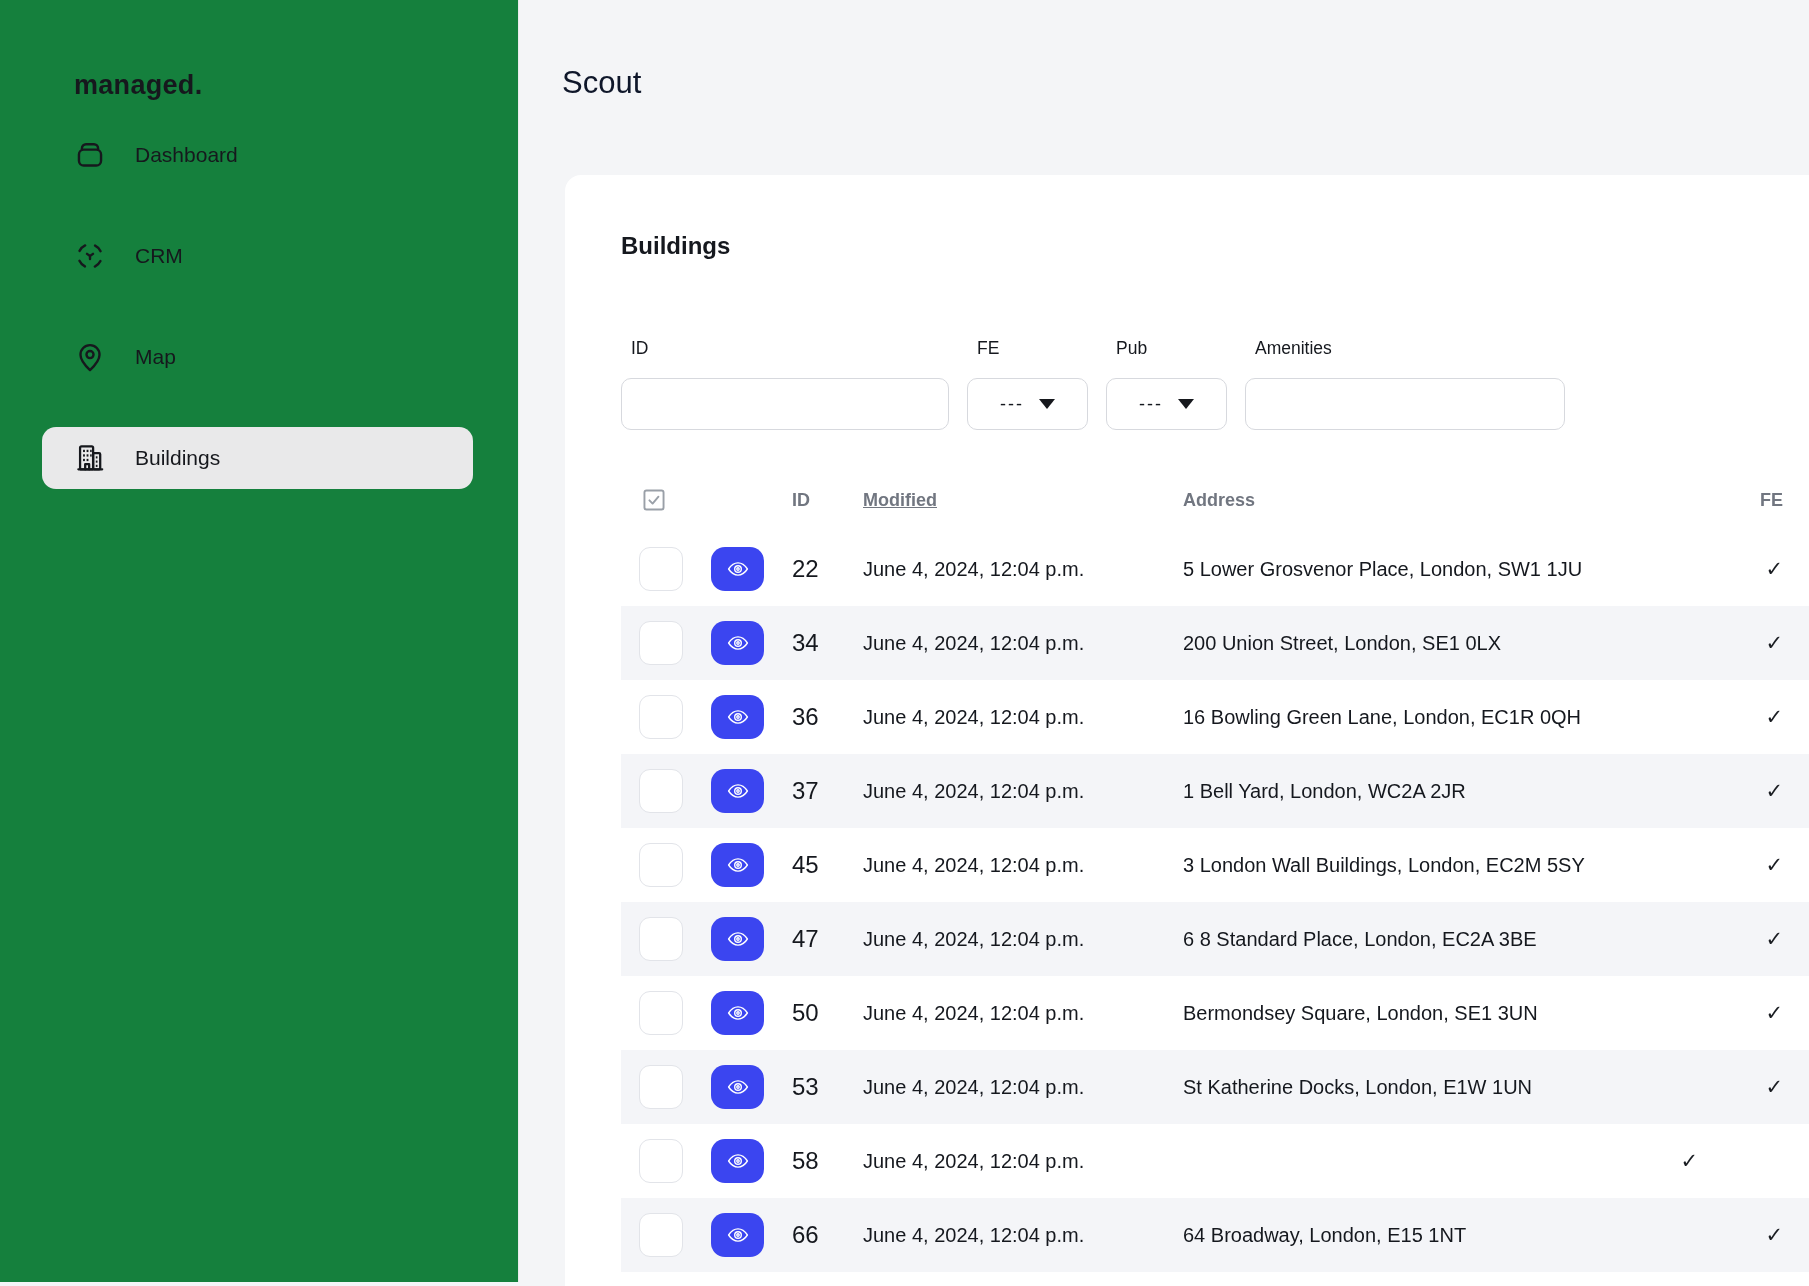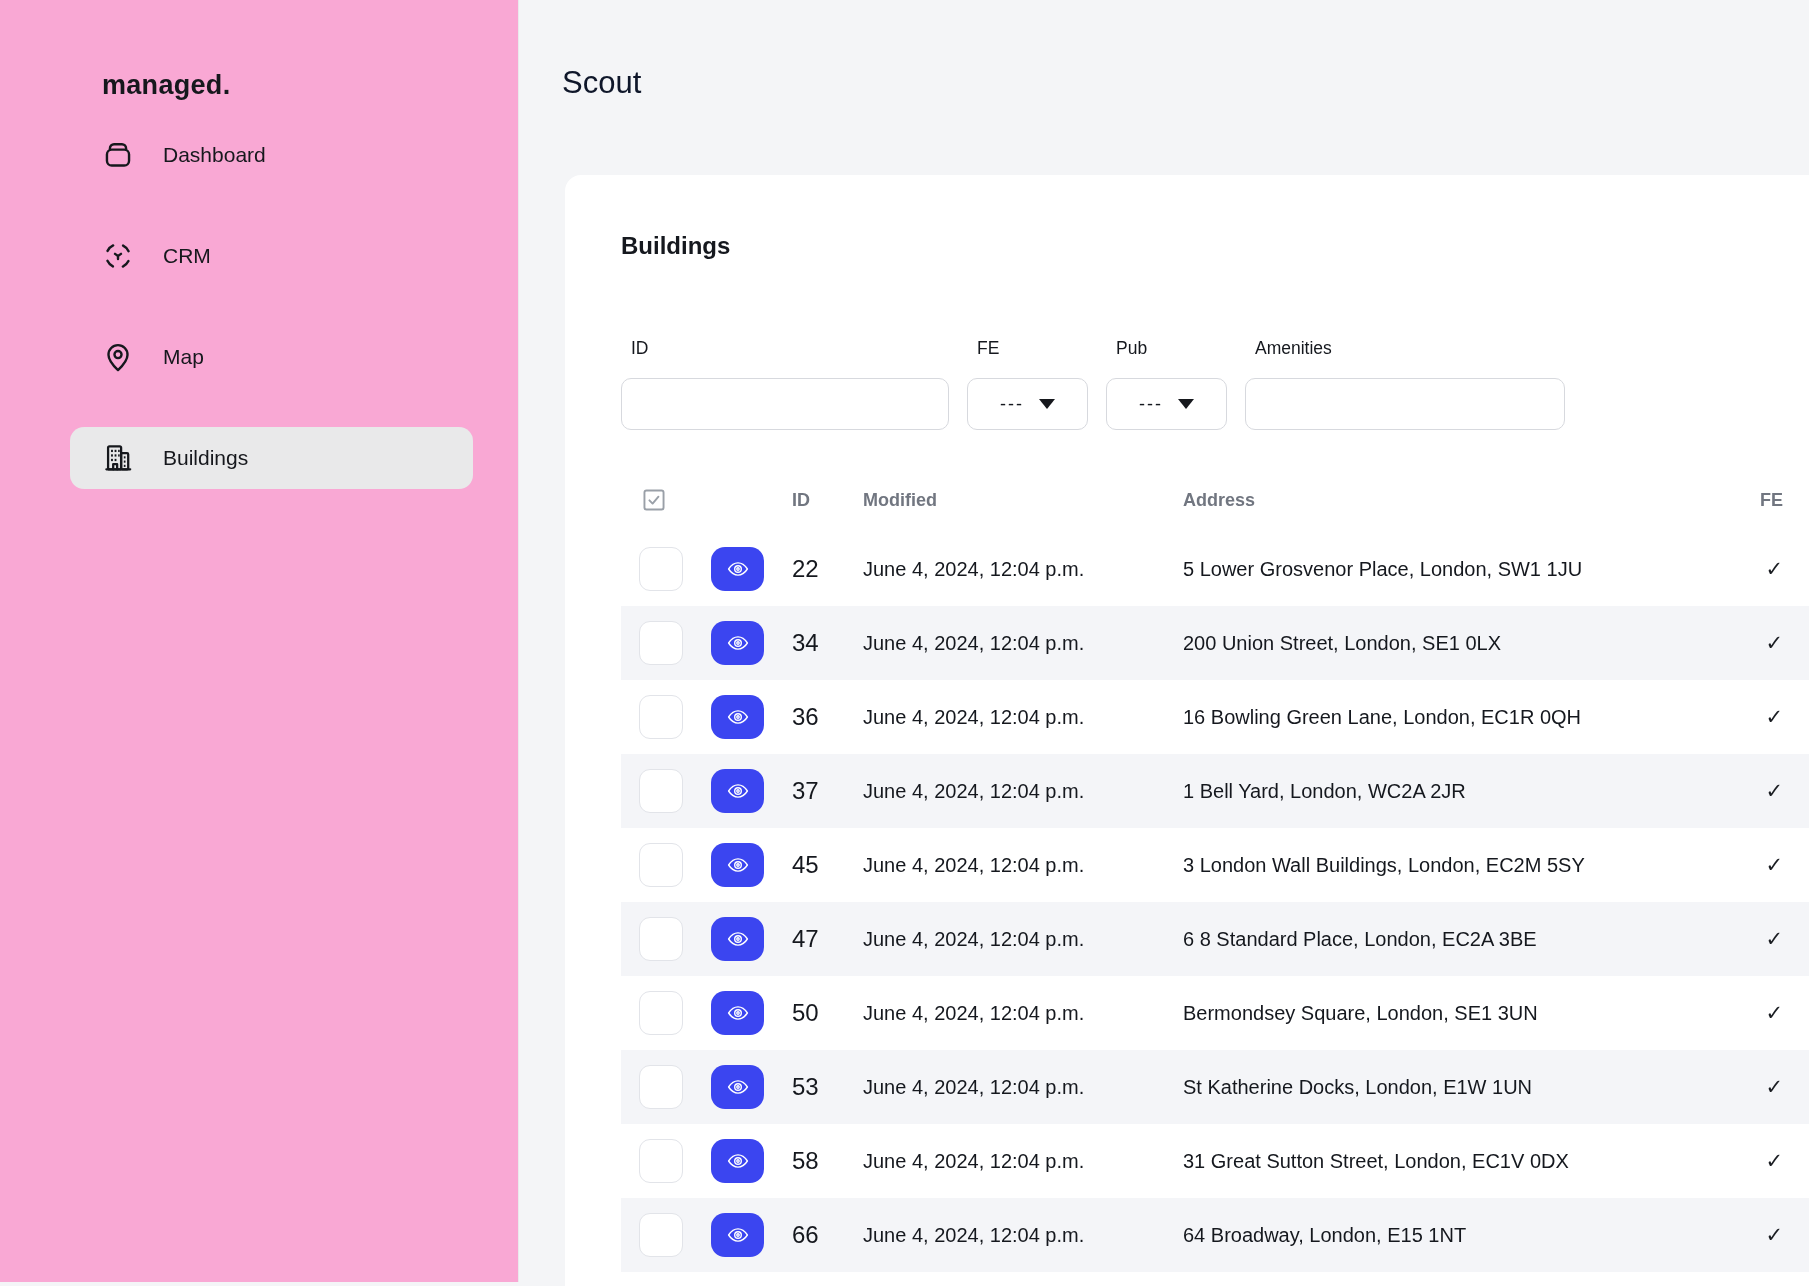--- a/index.html
+++ b/index.html
@@ -6,21 +6,21 @@
   html,body { width:1809px; height:1286px; overflow:hidden; }
   body {
     font-family:"Liberation Sans", sans-serif;
     background:#f4f5f7;
     color:#15181e;
   }
 
   
   .sidebar {
     position:absolute; left:0; top:0; bottom:4px; width:519px;
-    background:#f9a8d4; border-right:1px solid #e9eaec; z-index:5;padding-left:28px;
+    background:#15803d; border-right:1px solid #e9eaec; z-index:5;
   }
   .logo {
     margin:70px 0 0 74px;
     font-size:27px; font-weight:700; letter-spacing:.3px; color:#16181d;
   }
   .nav { margin-top:23px; }
   .nav-item {
     height:62px; margin:0 45px 39px 42px;
     display:flex; align-items:center; padding-left:31px;
     border-radius:14px; cursor:pointer;gap:6px;
@@ -86,21 +86,21 @@
   .trow {
     display:grid;
     grid-template-columns:84px 81px 65px 330px 525px 85px 1fr;
     align-items:center;
   }
   .thead {
     height:64px;
     color:#717680; font-size:18px; font-weight:700;
   }
   .th-id { padding-left:6px; }
-  .th-mod { padding-left:12px; }
+  .th-mod { padding-left:12px;text-decoration:underline; }
   .th-addr { padding-left:2px; }
   .th-fe { text-align:right; padding-right:8px; }
   .selectall { width:28px; height:28px; margin-left:19px; }
   .selectall svg { width:100%; height:100%; display:block; }
 
   .row { height:74px; }
   .row.striped { background:#f4f5f8; }
   .checkbox {
     width:44px; height:44px; margin-left:18px;
     background:#ffffff; border:1px solid #e2e4e9; border-radius:11px;
@@ -382,21 +382,20 @@
       <span>
         <svg viewBox="0 0 24 24" fill="none" stroke="#ffffff" stroke-width="1.4" stroke-linecap="round" stroke-linejoin="round" width="24" height="24">
           <path d="M2.6 12 C2.6 12 6.6 5.9 12 5.9 S21.4 12 21.4 12 17.4 18.1 12 18.1 2.6 12 2.6 12 z"></path>
           <circle cx="12" cy="12" r="3.3"></circle>
                   <circle cx="12" cy="12" r="1.2"></circle>
         </svg>
       </span>
     </button>
     <span class="cell-id">58</span>
     <span class="cell-mod">June 4, 2024, 12:04 p.m.</span>
-    <span class="cell-addr">31 Great Sutton Street, London, EC1V 0DX</span>
     <span class="cell-fe">✓</span>
   </div>
 
   <div class="trow row striped">
     <span class="checkbox"></span>
     <button class="eye-btn">
       <span>
         <svg viewBox="0 0 24 24" fill="none" stroke="#ffffff" stroke-width="1.4" stroke-linecap="round" stroke-linejoin="round" width="24" height="24">
           <path d="M2.6 12 C2.6 12 6.6 5.9 12 5.9 S21.4 12 21.4 12 17.4 18.1 12 18.1 2.6 12 2.6 12 z"></path>
           <circle cx="12" cy="12" r="3.3"></circle>

